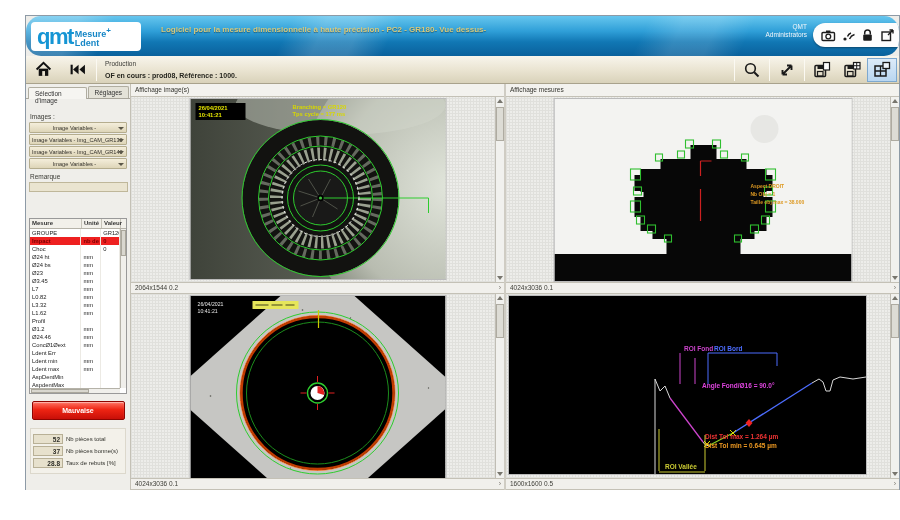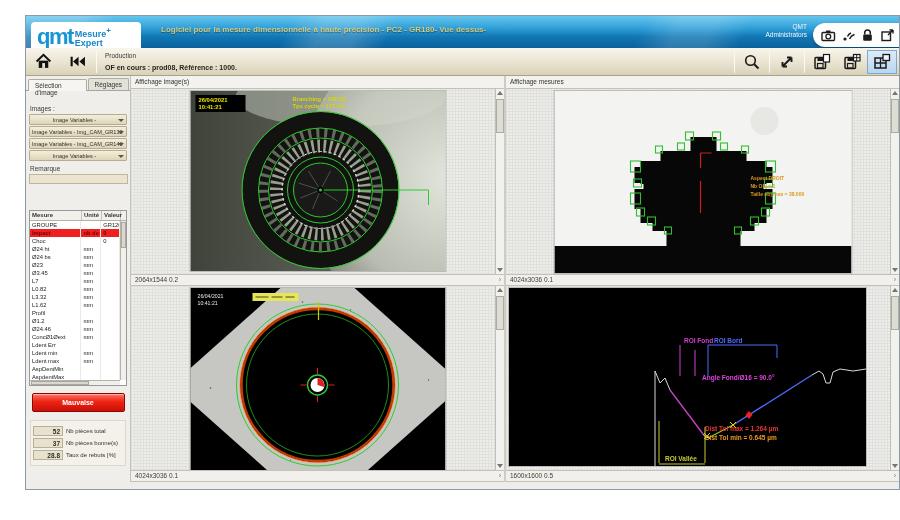--- a/index.html
+++ b/index.html
@@ -2,25 +2,25 @@
 <html><head>
 <meta charset="utf-8">
 <style>
   * { margin:0; padding:0; box-sizing:border-box; }
   html,body { width:900px; height:520px; background:#fff; overflow:hidden;
               font-family:"Liberation Sans", sans-serif; }
   .window { position:absolute; left:25px; top:15px; width:875px; height:475px;
             border:1px solid #8d9aa6; background:#eeede9; }
 
   
-  .titlebar { position:relative; height:32px;
+  .titlebar { position:relative; height:40px;
     background:
       linear-gradient(115deg, rgba(255,255,255,.22) 0 6%, rgba(255,255,255,0) 10% 30%, rgba(255,255,255,.18) 34% 38%, rgba(255,255,255,0) 42% 70%, rgba(255,255,255,.15) 74% 78%, rgba(255,255,255,0) 82%),
       linear-gradient(180deg,#66c6ee 0%,#2f9fd8 38%,#1177b4 65%,#0a619c 100%);
-    overflow:hidden; }
+    overflow:hidden;border-radius:15px; }
   .logo { position:absolute; left:5px; top:6px; width:110px; height:29px; background:#fff;
           border-radius:4px; display:flex; align-items:center; padding-left:6px; }
   .logo-qmt { font-size:22px; font-weight:bold; color:#1595d4; letter-spacing:-1.5px; line-height:20px; }
   .logo-right { margin-left:2px; color:#1586c6; font-weight:bold; font-size:9px; line-height:9px; }
   .logo-right sup { font-size:8px; }
   .app-title { position:absolute; left:135px; top:9px; font-size:8px; font-weight:bold;
                color:#d6c87c; text-shadow:0 1px 1px rgba(0,0,0,.4); white-space:nowrap; }
   .user-block { position:absolute; right:92px; top:7px; text-align:right; color:#f2f6fa; font-size:6.5px; line-height:8px; }
   .icon-pill { position:absolute; right:0; top:7px; width:86px; height:24px; background:#fdfdfd;
                border-radius:12px 0 0 12px; box-shadow:0 1px 2px rgba(0,0,0,.35);
@@ -110,21 +110,21 @@
 </head>
 <body>
 
 <div class="window">
 
   <div class="titlebar">
     <div class="logo">
       <span class="logo-qmt">qmt</span>
       <span class="logo-right">
         <span>Mesure</span><sup>+</sup><br>
-        <span>Expert</span>
+        <span>Ldent</span>
       </span>
     </div>
     <div class="app-title">Logiciel pour la mesure dimensionnelle à haute précision - PC2 - GR180- Vue dessus-</div>
     <div class="user-block">
       <div>QMT</div>
       <div>Administrators</div>
     </div>
     <div class="icon-pill">
       <svg class="pill-icon" viewBox="0 0 15 15">
         <rect x="1" y="4.5" width="12.5" height="8" rx="1" fill="none" stroke="#1c1c1c" stroke-width="1.4"></rect>

